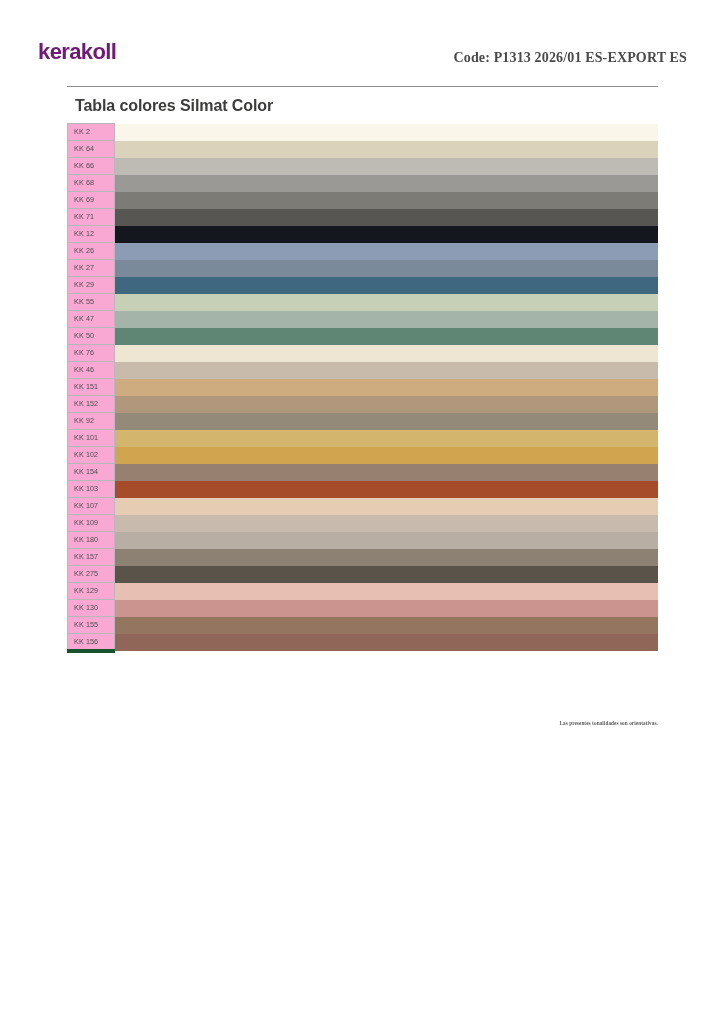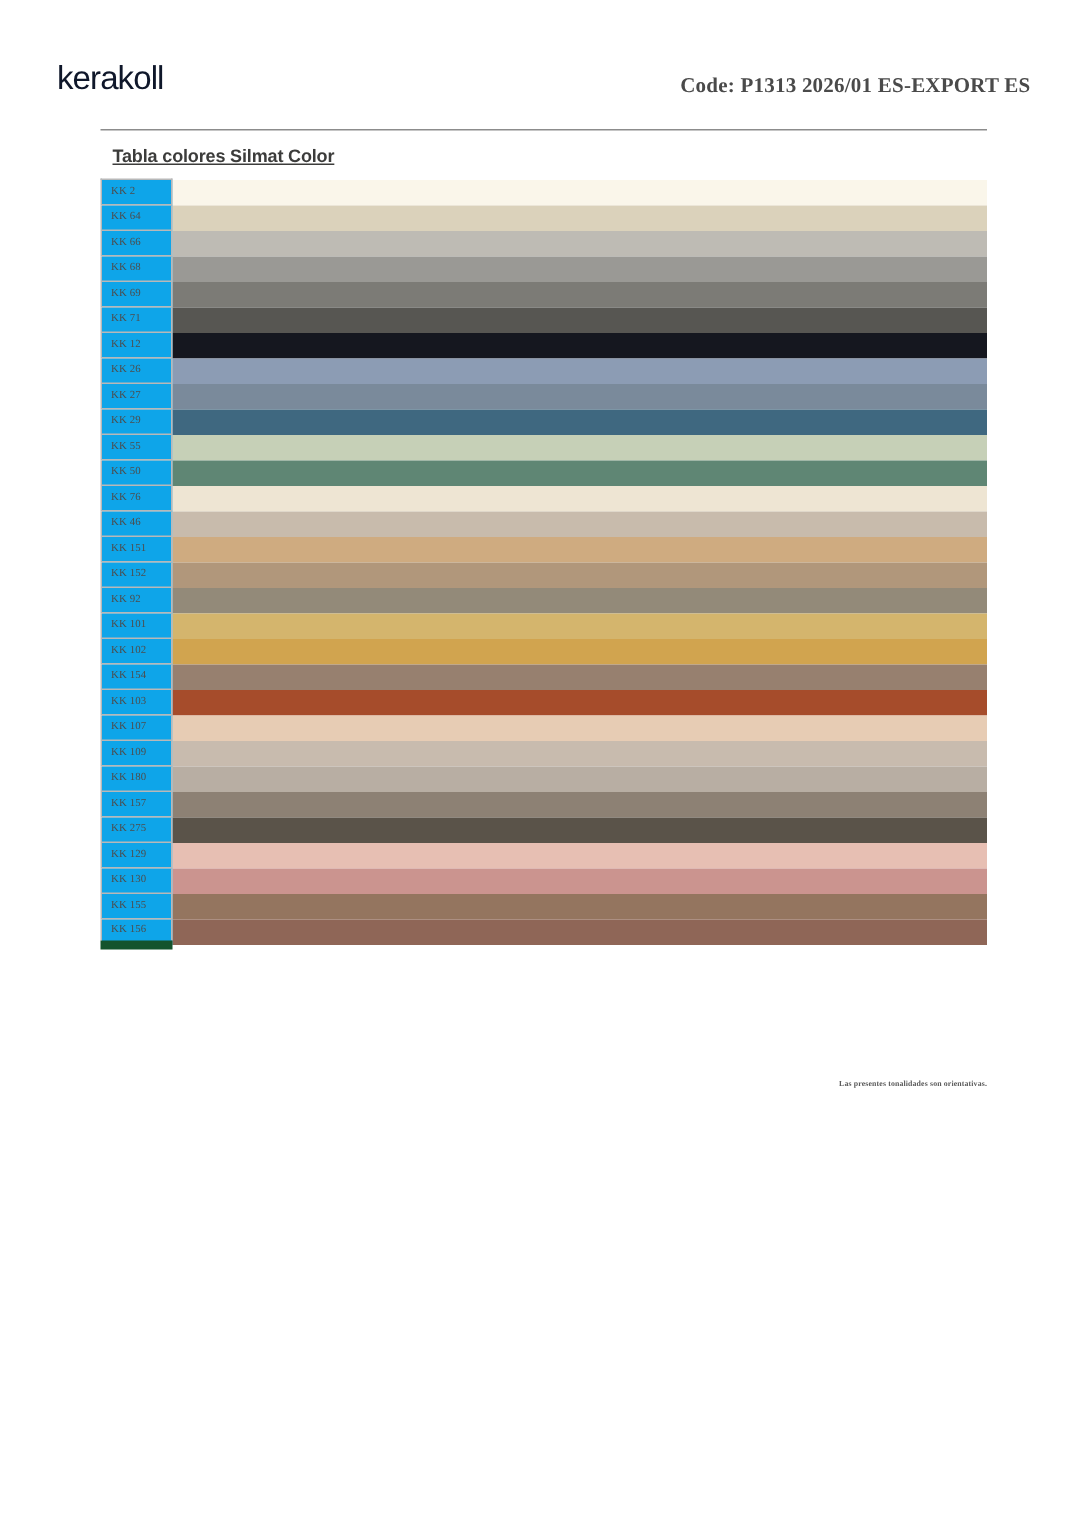--- a/index.html
+++ b/index.html
@@ -32,23 +32,23 @@
     top: 0;
     width: 725px;
     height: 78px;
   }
   .brand-logo {
     position: absolute;
     left: 38px;
     top: 41px;
     font-family: "Liberation Sans", sans-serif;
     font-size: 22px;
-    font-weight: normal;
+    font-weight: bold;
     letter-spacing: -0.6px;
-    color: #0f172a;
+    color: #701a75;
     line-height: 1;
   }
   .doc-code {
     position: absolute;
     right: 38px;
     top: 51px;
     font-family: "Liberation Serif", serif;
     font-size: 14px;
     font-weight: bold;
     letter-spacing: 0.15px;
@@ -65,57 +65,56 @@
     width: 591px;
   }
   .rule-top {
     width: 591px;
     height: 1px;
     background: #8c8c8c;
     margin: 0;
   }
   .section-title {
     font-family: "Liberation Sans", sans-serif;
-    font-size: 12px;
+    font-size: 16px;
     font-weight: bold;
     color: #3c3c3b;
     letter-spacing: -0.1px;
     padding: 11px 0 0 8px;
     line-height: 1;
-    text-decoration: underline;
   }
 
   
   .color-table {
     margin-top: 9px;
     width: 591px;
     border-collapse: collapse;
   }
   .swatch-row {
     height: 17px;
   }
   .swatch-label {
     width: 47px;
     min-width: 47px;
     box-sizing: border-box;
-    background: #0ea5e9;
+    background: #f9a8d4;
     border-top: 1px solid #b8b8b8;
     border-left: 1px solid #b8b8b8;
     border-right: 1px solid #b8b8b8;
-    font-family: Liberation Serif, serif;
+    font-family: Liberation Sans, sans-serif;
     font-size: 7.2px;
     color: #4d4d4d;
     letter-spacing: 0.1px;
     padding: 0 0 0 6px;
     vertical-align: middle;
     line-height: 1;
     white-space: nowrap;
   }
   .swatch-row:last-child .swatch-label {
-    border-bottom: 6px solid #14532d;
+    border-bottom: 4px solid #14532d;
   }
   .swatch-chip {
     padding: 0;
     margin: 0;
     border: 0;
     height: 17px;
     width: 544px;
   }
 
   
@@ -186,20 +185,24 @@
           </tr>
           <tr class="swatch-row">
             <td class="swatch-label">KK 29</td>
             <td class="swatch-chip" style="background: rgb(63, 104, 128);"></td>
           </tr>
           <tr class="swatch-row">
             <td class="swatch-label">KK 55</td>
             <td class="swatch-chip" style="background: rgb(198, 208, 183);"></td>
           </tr>
           <tr class="swatch-row">
+            <td class="swatch-label">KK 47</td>
+            <td class="swatch-chip" style="background: rgb(164, 180, 168);"></td>
+          </tr>
+          <tr class="swatch-row">
             <td class="swatch-label">KK 50</td>
             <td class="swatch-chip" style="background: rgb(95, 134, 116);"></td>
           </tr>
           <tr class="swatch-row">
             <td class="swatch-label">KK 76</td>
             <td class="swatch-chip" style="background: rgb(238, 229, 211);"></td>
           </tr>
           <tr class="swatch-row">
             <td class="swatch-label">KK 46</td>
             <td class="swatch-chip" style="background: rgb(200, 187, 172);"></td>

